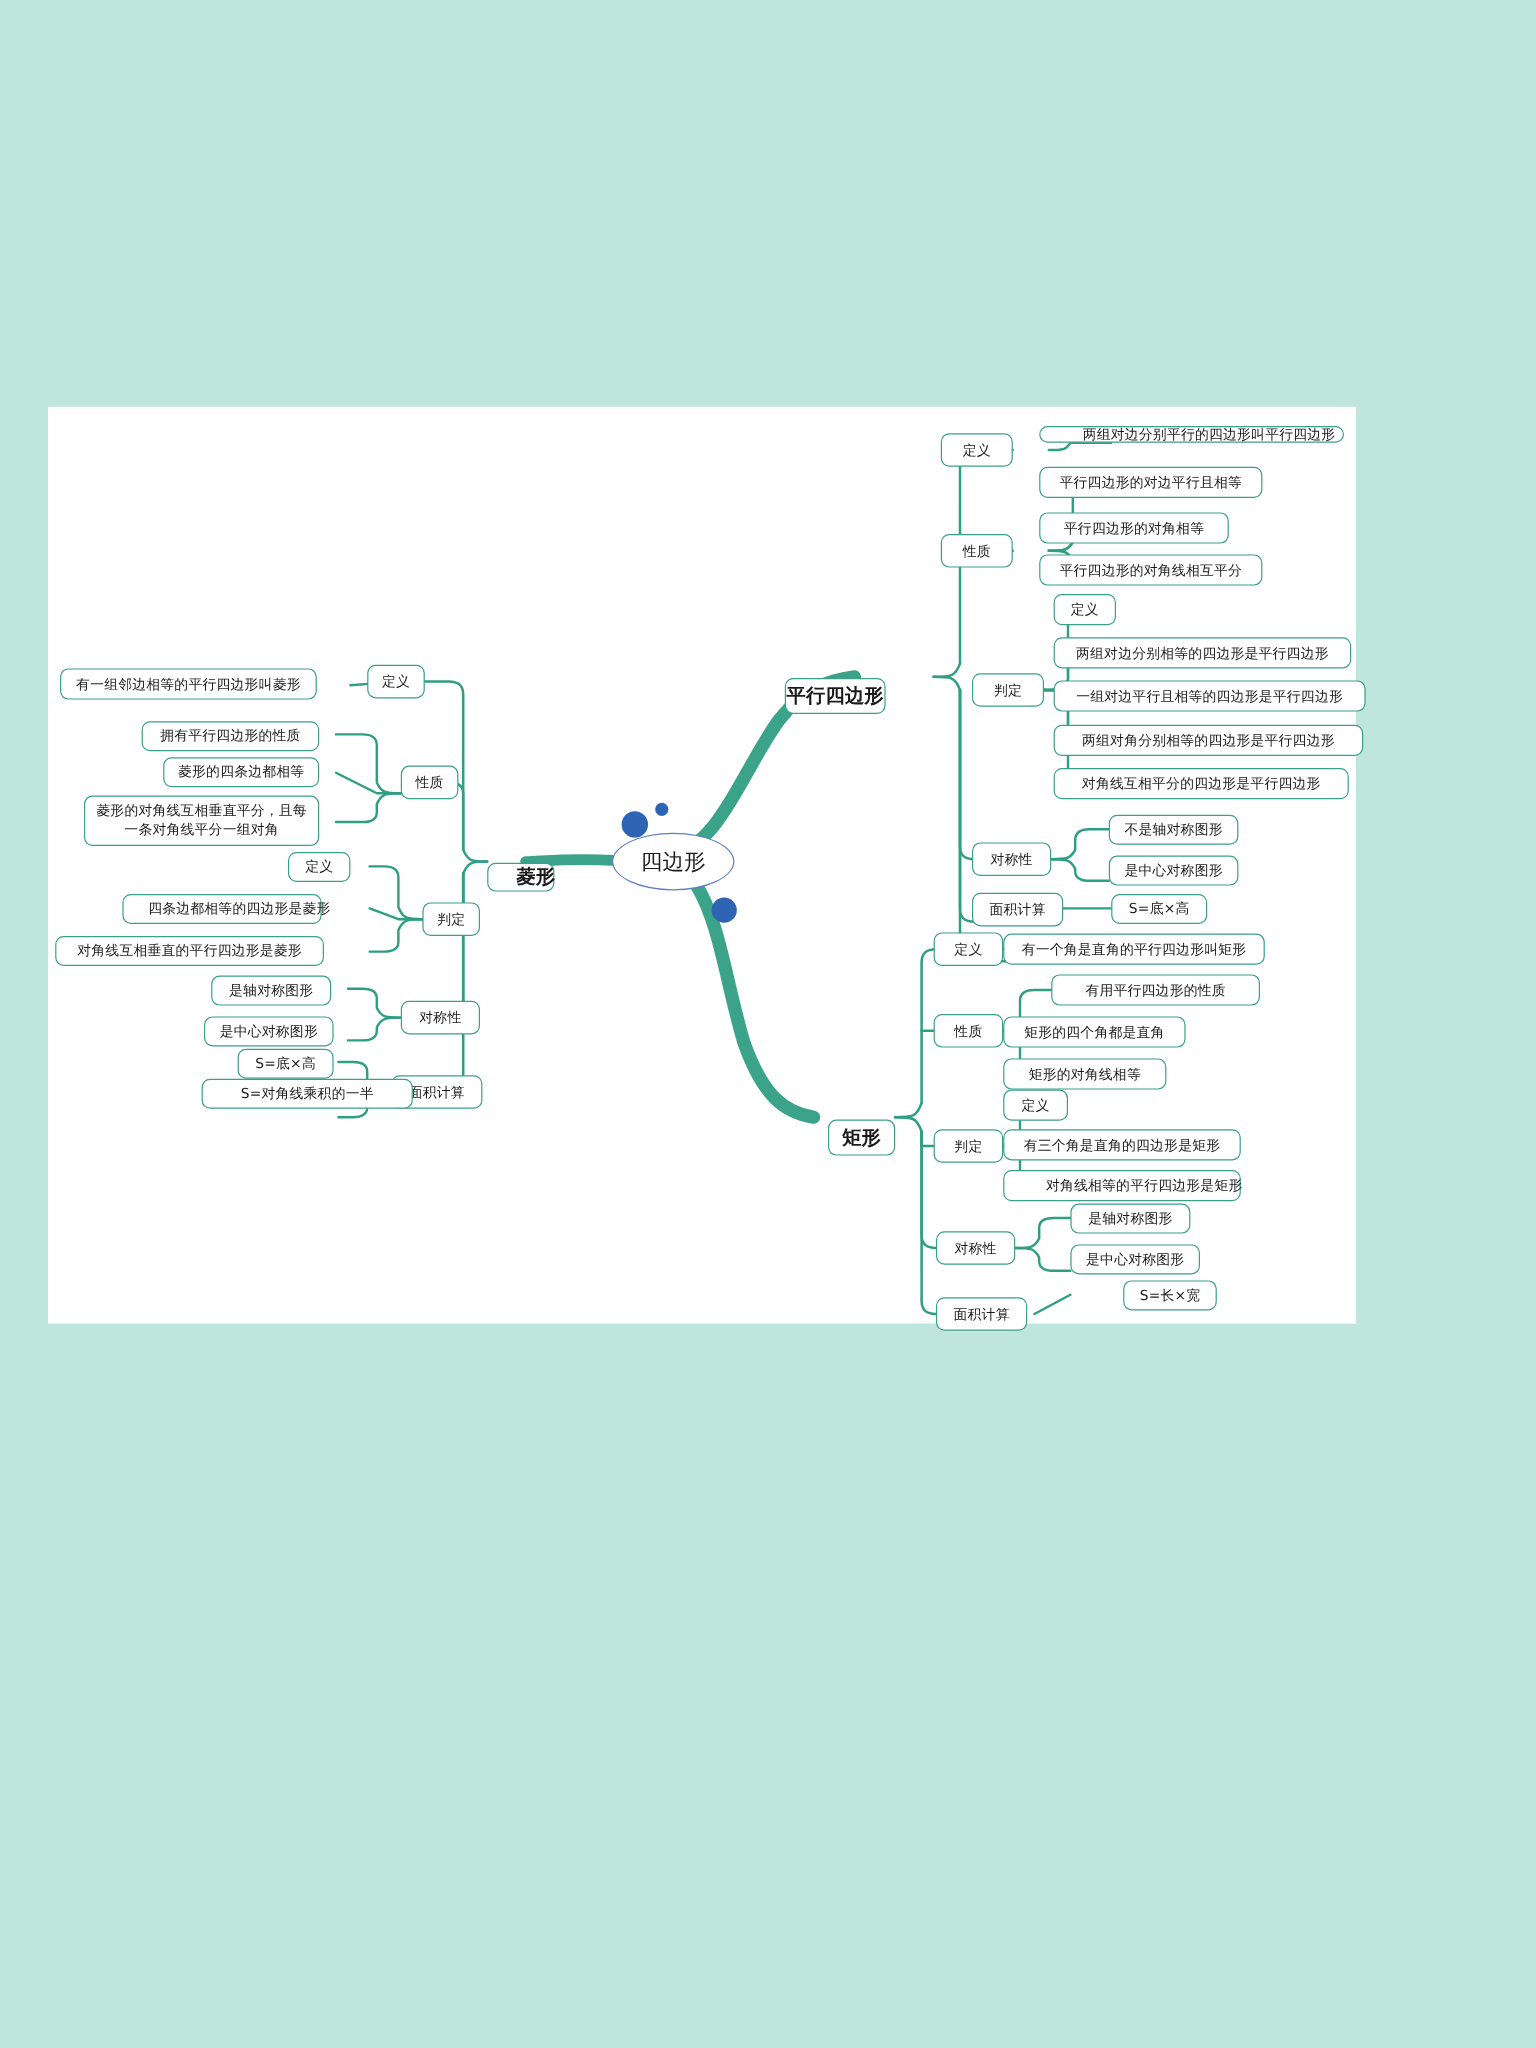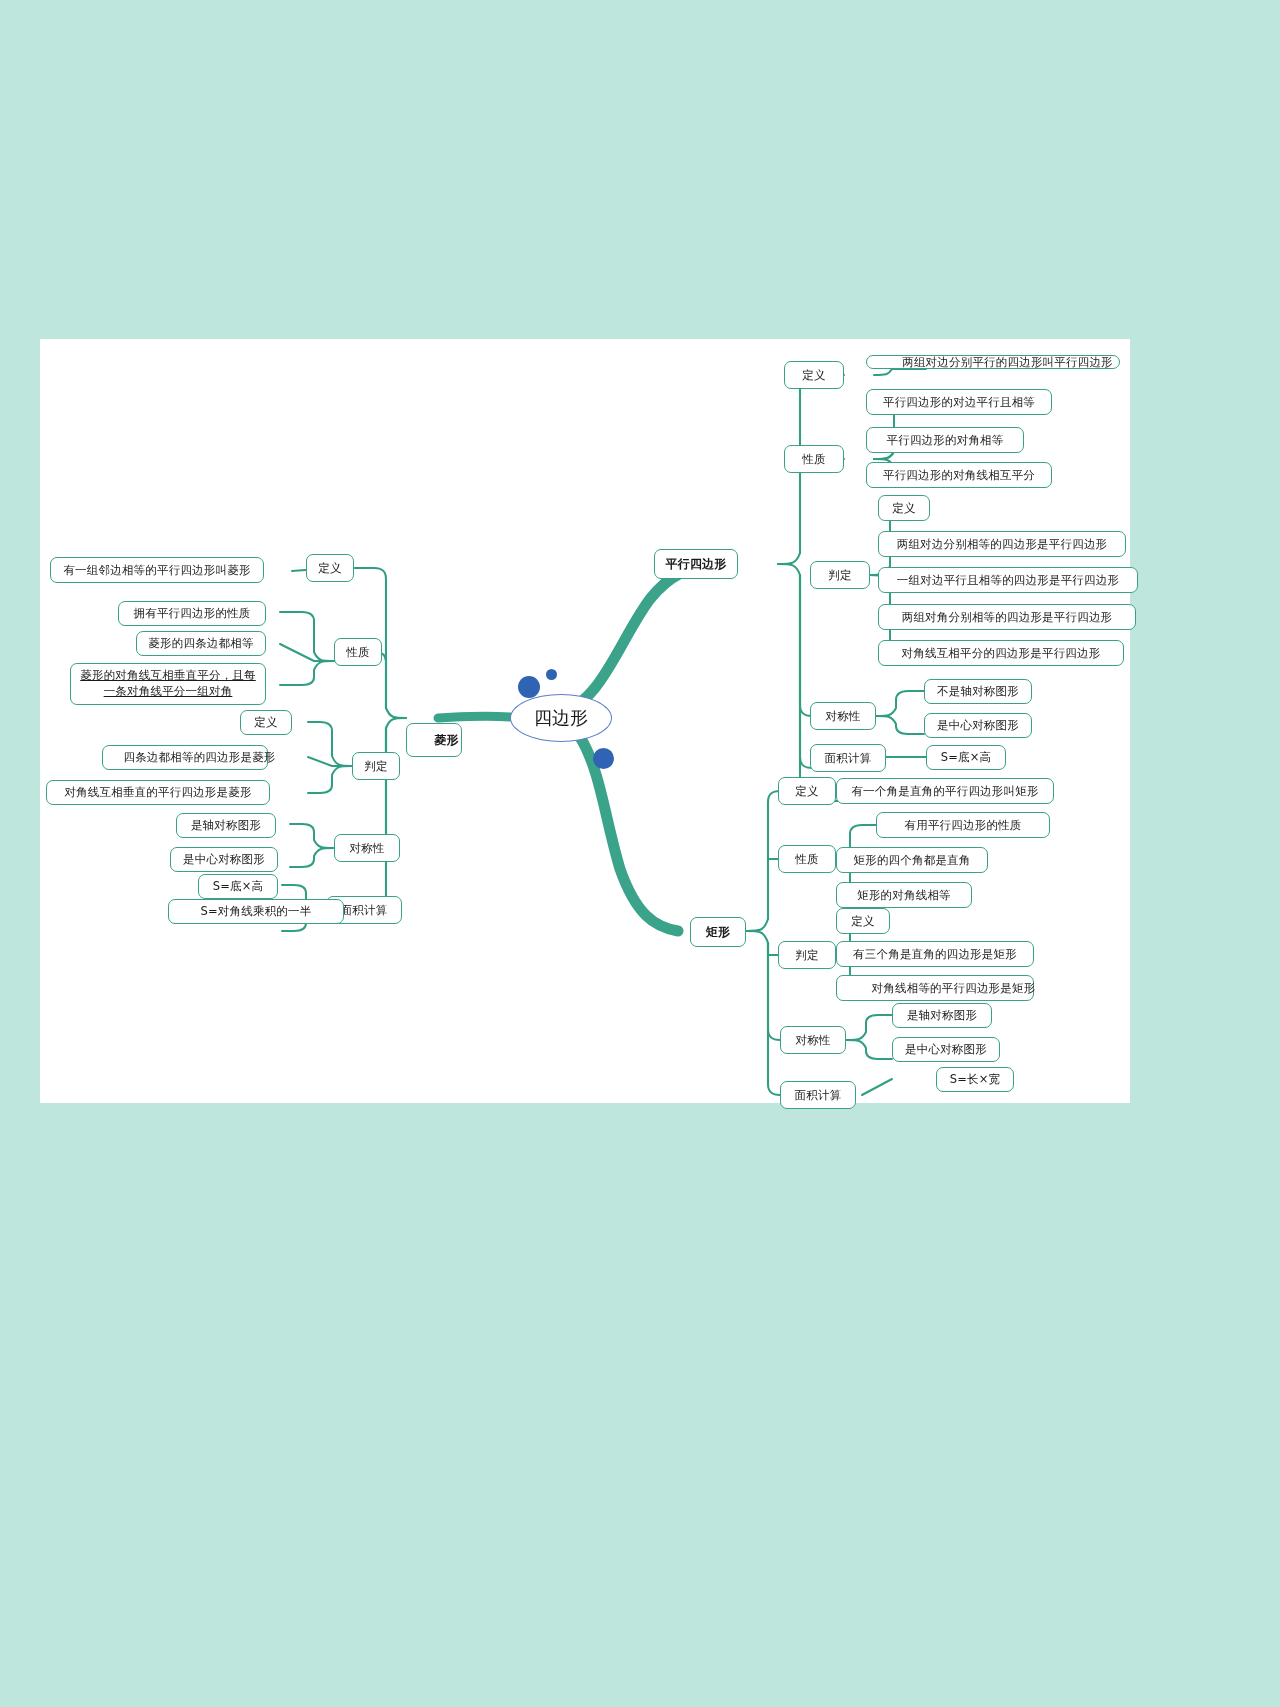--- a/index.html
+++ b/index.html
@@ -24,21 +24,21 @@
     color:#1a1a1a;
     font-size:11.5px;
     line-height:1.25;
     letter-spacing:.2px;
     display:flex;align-items:center;justify-content:center;
     padding:3px 7px;
     white-space:nowrap;
     z-index:3;
   }
   .node.multiline{white-space:normal;text-align:center;line-height:1.35;}
-  .node.lvl1{font-size:12px;font-weight:600;}
+  .node.lvl1{font-size:16px;font-weight:600;margin-top:16px;}
   .node.lvl2{font-size:11.5px;}
   .center-node{
     position:absolute;
     z-index:4;
     display:flex;align-items:center;justify-content:center;
     color:#1a1a1a;font-size:18px;
     background:#ffffff;
     border:1.6px solid #5b7fc7;
     border-radius:50%;
   }
@@ -244,41 +244,41 @@
     <span>是中心对称图形</span>
   </div>
 
   <div class="node lvl2" style="left:740px;top:742px;width:76px;height:28px;">
     <span>面积计算</span>
   </div>
   <div class="node" style="left:852px;top:728px;width:78px;height:25px;margin-left:44px;">
     <span>S=长×宽</span>
   </div>
 
-  <div class="node lvl1" style="left:366px;top:384px;width:56px;height:34px;padding-left:32px;">
+  <div class="node lvl1" style="left:366px;top:364px;width:56px;height:24px;padding-left:32px;">
     <span>菱形</span>
   </div>
 
   <div class="node lvl2" style="left:266px;top:215px;width:48px;height:28px;">
     <span>定义</span>
   </div>
   <div class="node" style="left:10px;top:218px;width:214px;height:26px;">
     <span>有一组邻边相等的平行四边形叫菱形</span>
   </div>
 
   <div class="node lvl2" style="left:294px;top:299px;width:48px;height:28px;">
     <span>性质</span>
   </div>
   <div class="node" style="left:78px;top:262px;width:148px;height:25px;">
     <span>拥有平行四边形的性质</span>
   </div>
   <div class="node" style="left:96px;top:292px;width:130px;height:25px;">
     <span>菱形的四条边都相等</span>
   </div>
-  <div class="node multiline" style="left:30px;top:324px;width:196px;height:42px;text-decoration:underline;">
+  <div class="node multiline" style="left:30px;top:324px;width:196px;height:42px;">
     <span>菱形的对角线互相垂直平分，且每一条对角线平分一组对角</span>
   </div>
 
   <div class="node lvl2" style="left:312px;top:413px;width:48px;height:28px;">
     <span>判定</span>
   </div>
   <div class="node" style="left:200px;top:371px;width:52px;height:25px;">
     <span>定义</span>
   </div>
   <div class="node" style="left:62px;top:406px;width:166px;height:25px;padding-left:36px;">

